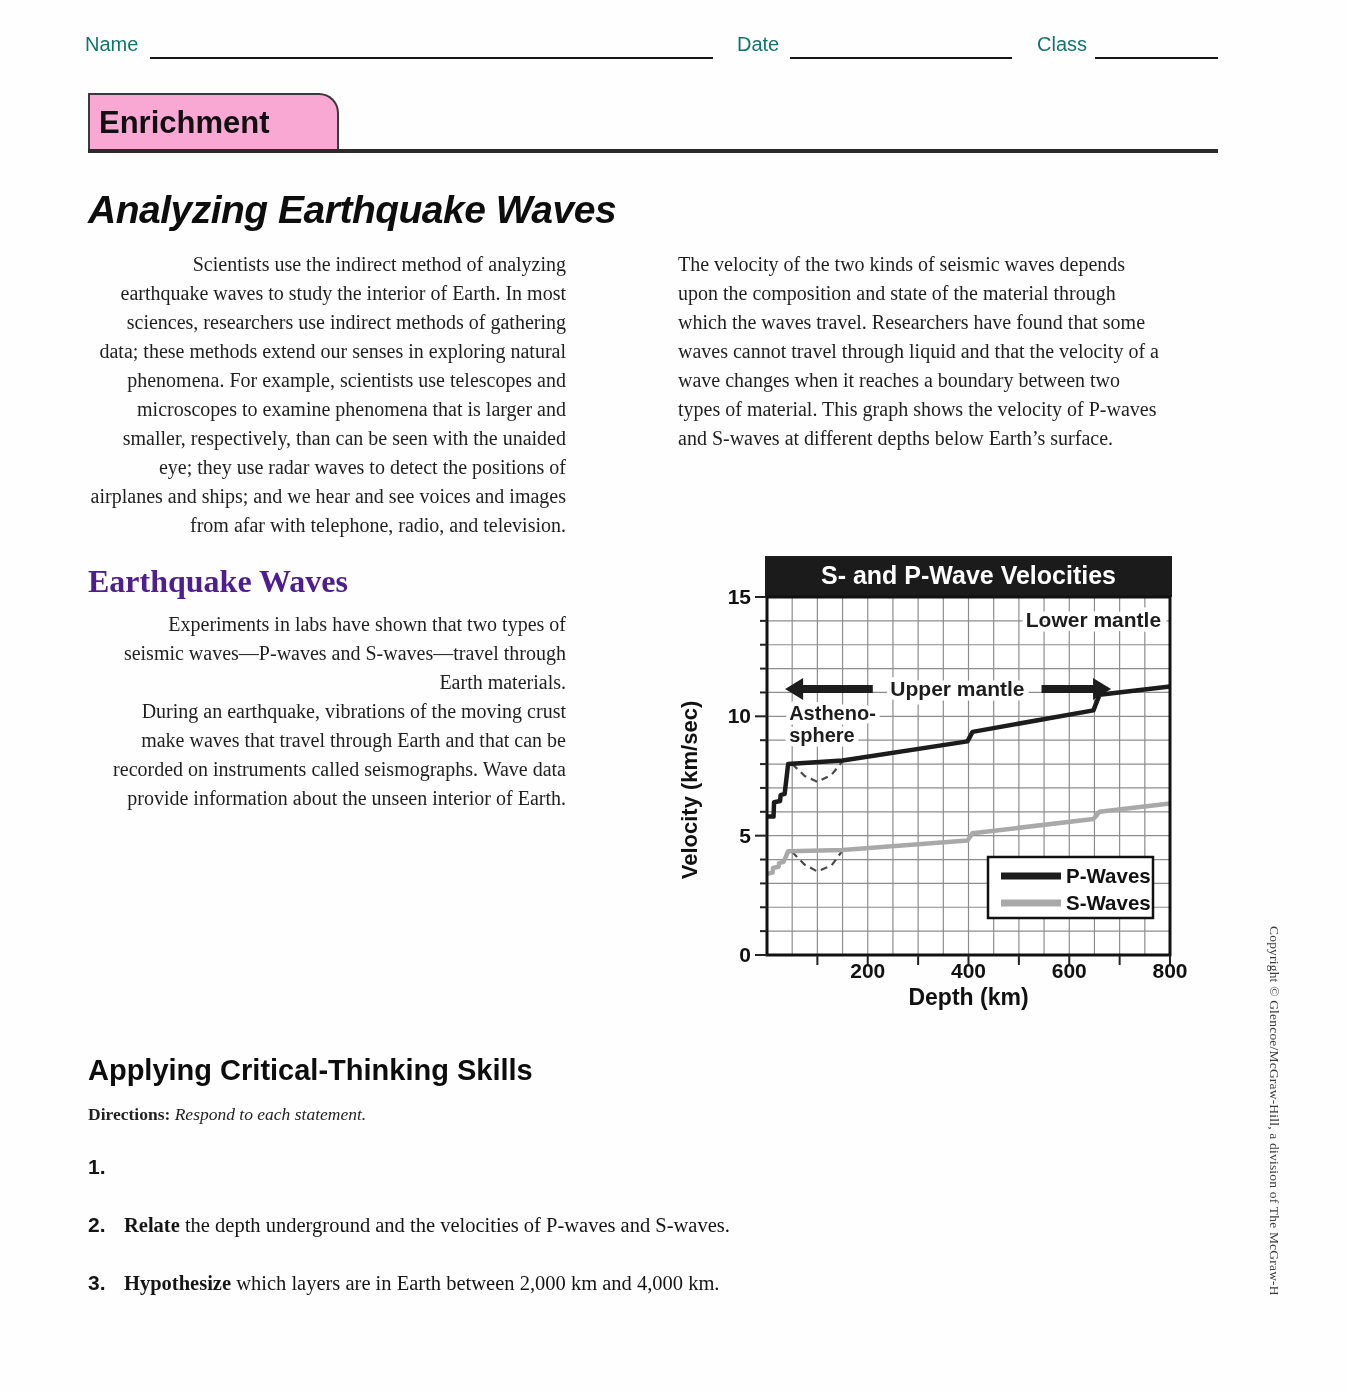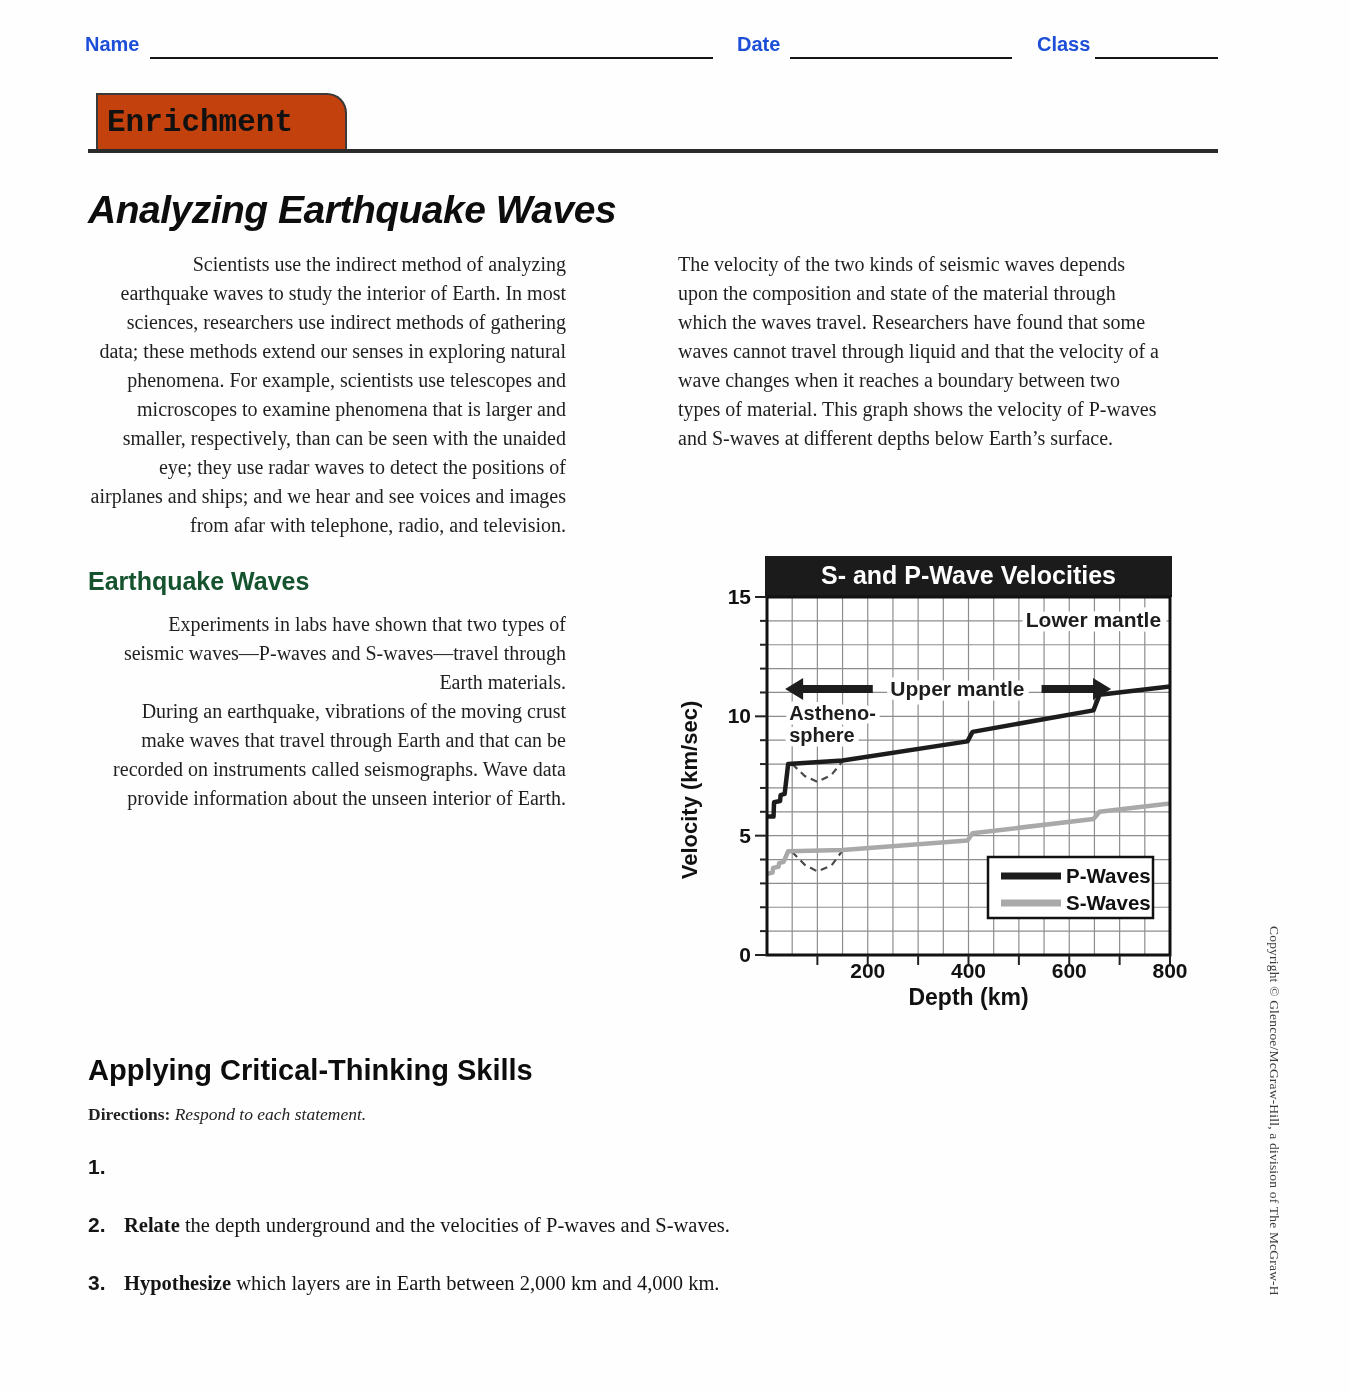--- a/index.html
+++ b/index.html
@@ -1,32 +1,32 @@
 <!DOCTYPE html>
 <html><head>
 <meta charset="utf-8">
 <style>
   html,body{margin:0;padding:0;background:#ffffff;}
   .page{position:relative;width:1349px;height:1393px;background:#fefefe;overflow:hidden;
         font-family:"Liberation Serif",serif;color:#1f1f1f;}
   .abs{position:absolute;}
-  .hdr-label{font-family:"Liberation Sans",sans-serif;font-weight:bold;font-size:20px;color:#1d4ed8;}
+  .hdr-label{font-family:"Liberation Sans",sans-serif;font-weight:normal;font-size:20px;color:#0f766e;}
   .blank{border-bottom:2.2px solid #161616;height:22px;}
   .tab{left:88px;top:93px;width:238px;height:55px;border:2.5px solid #3a3a3a;border-bottom:none;
-       border-radius:0 20px 0 0;display:flex;align-items:center;padding-left:9px;background:#c2410c;
-       font-family:Liberation Mono, monospace;font-weight:bold;font-size:31px;color:#111;margin-left:8px;}
+       border-radius:0 20px 0 0;display:flex;align-items:center;padding-left:9px;background:#f9a8d4;
+       font-family:Liberation Sans, sans-serif;font-weight:bold;font-size:31px;color:#111;}
   .rule{left:88px;top:149px;width:1130px;height:4px;background:#2b2b2b;}
   .page-title{left:88px;top:188px;font-family:"Liberation Sans",sans-serif;font-weight:bold;
        font-style:italic;font-size:39px;letter-spacing:-0.5px;color:#0d0d0d;}
   .col{font-size:20px;line-height:29px;text-align:left;}
   .col p{margin:0;}
   .indent{text-indent:42px;text-align:right;}
   .left-col{left:88px;top:250px;width:478px;}
   .right-col{left:678px;top:250px;width:482px;}
-  .sub-heading{font-family:Liberation Sans, sans-serif;font-weight:bold;font-size:25px;color:#14532d;
+  .sub-heading{font-family:Liberation Serif, serif;font-weight:bold;font-size:32px;color:#4c1d95;
        margin:26px 0 13px 0 !important;line-height:30px;}
   .p-gap{margin-top:14px !important;}
   .chart-wrap{left:681px;top:550px;width:515px;height:478px;}
   .skills{left:88px;top:1053px;width:1110px;}
   .skills-heading{font-family:"Liberation Sans",sans-serif;font-weight:bold;font-size:29px;color:#0d0d0d;line-height:34px;}
   .directions{margin-top:17px;font-size:17.5px;color:#222;}
   .directions .dir-label{font-weight:bold;}
   .directions .dir-text{font-style:italic;}
   .q-list{margin-top:30px;}
   .q-item{display:flex;font-size:20.5px;line-height:24px;margin-bottom:34px;color:#151515;}

